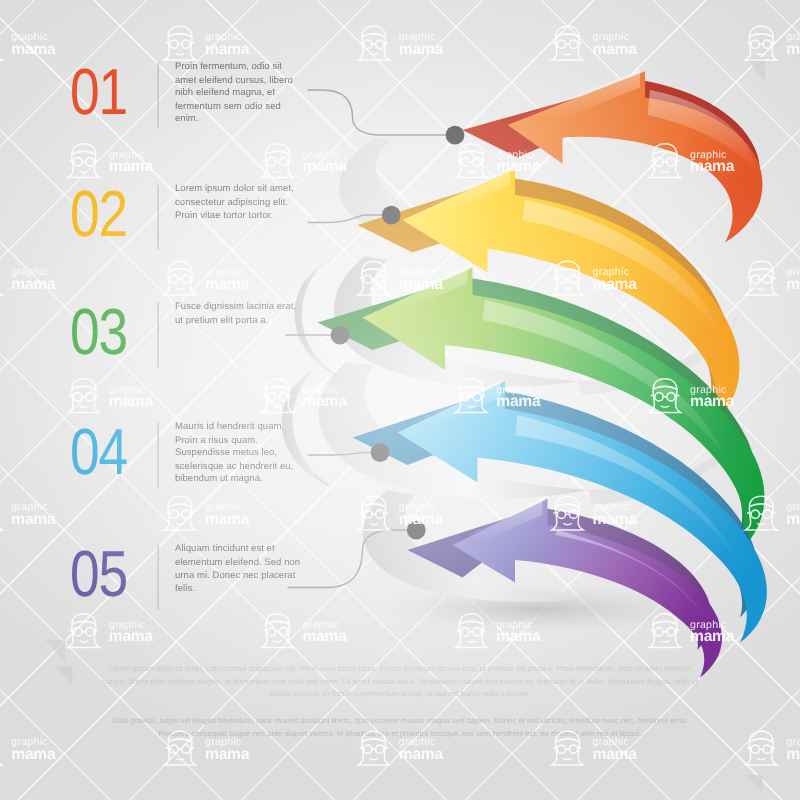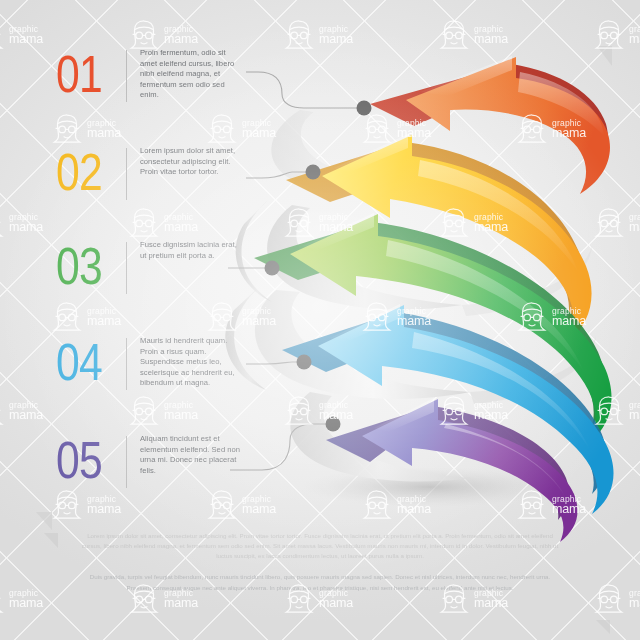--- a/index.html
+++ b/index.html
@@ -51,21 +51,21 @@
 
   
   #spiral{position:absolute;left:0;top:0;width:640px;height:640px;}
 
   
   #marks{position:absolute;inset:0;pointer-events:none;}
   .wm{position:absolute;display:flex;align-items:center;gap:3px;opacity:.92;}
   .wm svg{display:block;}
   .wm .wt{line-height:1;}
   .wm .w1{font-size:8.5px;color:rgba(255,255,255,.95);letter-spacing:.2px;}
-  .wm .w2{font-size:12.5px;font-weight:normal;color:rgba(255,255,255,.98);letter-spacing:-.2px;margin-top:-1px;}
+  .wm .w2{font-size:12.5px;font-weight:bold;color:rgba(255,255,255,.98);letter-spacing:-.2px;margin-top:-1px;}
 
   
   .footcopy{
     position:absolute;text-align:center;color:#c9c9c9;
   }
   #foot1{left:80px;top:531px;width:480px;font-size:6.2px;line-height:10px;}
   #foot2{left:80px;top:572px;width:480px;font-size:6.2px;line-height:10.5px;color:#b9bbbd;}
 </style>
 </head>
 <body>

